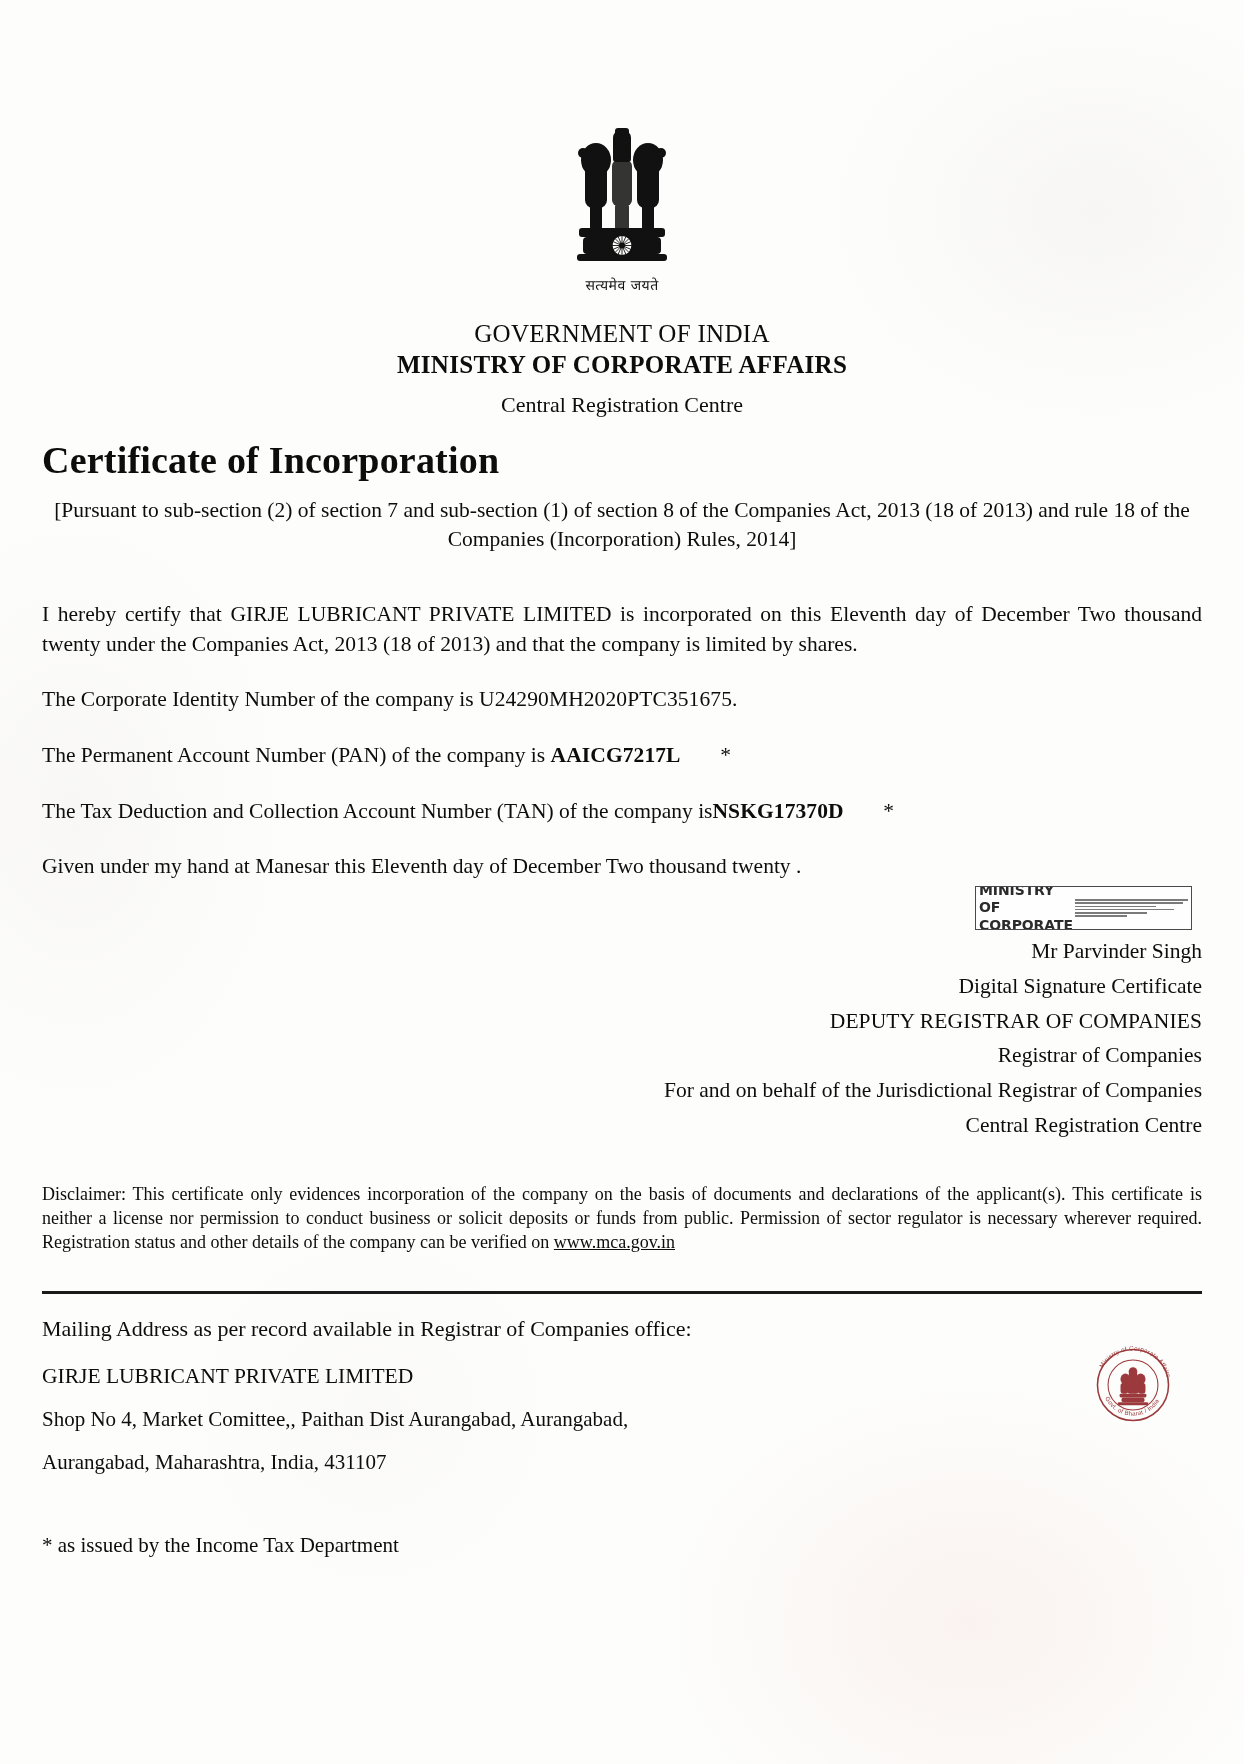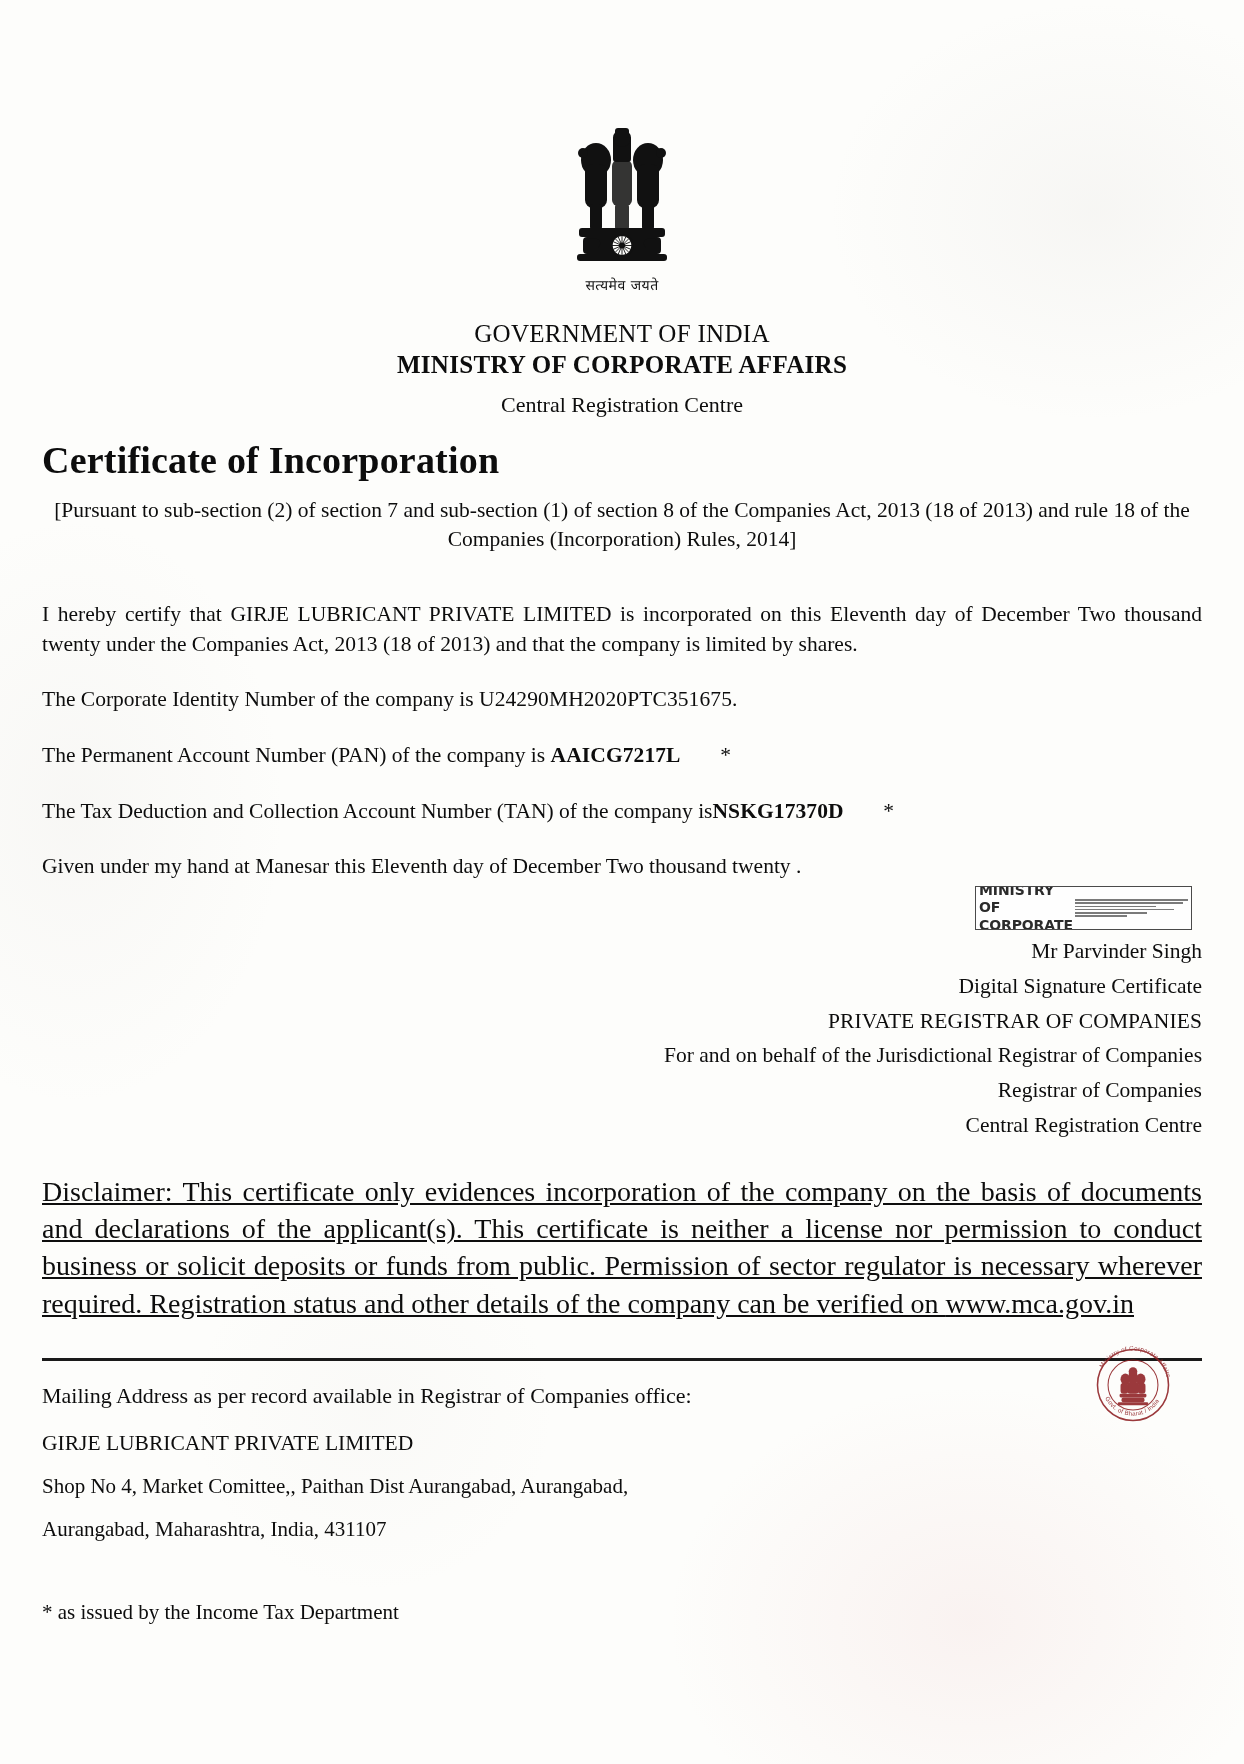--- a/index.html
+++ b/index.html
@@ -143,26 +143,25 @@
   .sig-block {
     margin-top: 52px;
     text-align: right;
     font-size: 21.5px;
     line-height: 1.62;
   }
   .sig-block .dept { letter-spacing: 0.1px; }
 
   
   .disclaimer {
-    margin-top: 30px;
-    font-size: 28px;
+    margin-top: 40px;
+    font-size: 18px;
     line-height: 1.33;
     text-align: justify;
     text-justify: inter-word;
-    text-decoration: underline;
   }
   .disclaimer .u { text-decoration: underline; }
 
   
   .divider {
     margin-top: 36px;
     border-top: 3px solid #1a1a1a;
   }
 
   
@@ -278,23 +277,23 @@
       <div class="para spaced">
         <span>The Tax Deduction and Collection Account Number (TAN) of the company is</span><span class="bold mono-id">NSKG17370D</span><span class="star">*</span>
       </div>
 
       <div class="para spaced">Given under my hand at Manesar this Eleventh day of December Two thousand twenty .</div>
     </div>
 
     <div class="sig-block">
       <div>Mr Parvinder Singh</div>
       <div>Digital Signature Certificate</div>
-      <div class="dept">PRIVATE REGISTRAR OF COMPANIES</div>
+      <div class="dept">DEPUTY REGISTRAR OF COMPANIES</div>
+      <div>Registrar of Companies</div>
       <div>For and on behalf of the Jurisdictional Registrar of Companies</div>
-      <div>Registrar of Companies</div>
       <div>Central Registration Centre</div>
     </div>
 
     <div class="disclaimer">
       <span>Disclaimer: This certificate only evidences incorporation of the company on the basis of documents and declarations of the applicant(s). This certificate is neither a license nor permission to conduct business or solicit deposits or funds from public. Permission of sector regulator is necessary wherever required. Registration status and other details of the company can be verified on </span><span class="u">www.mca.gov.in</span>
     </div>
 
     <div class="divider"></div>
 
     <div class="mail-head">Mailing Address as per record available in Registrar of Companies office:</div>

